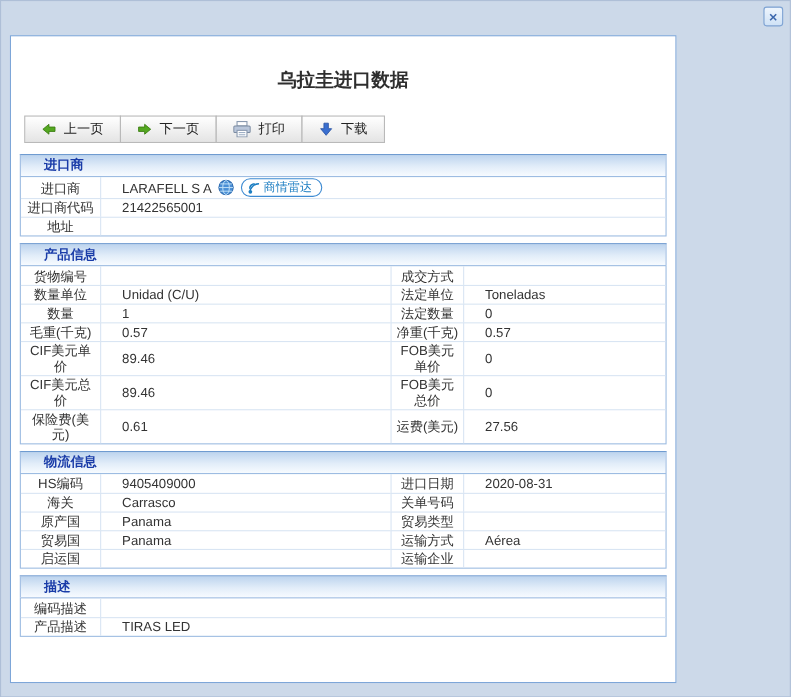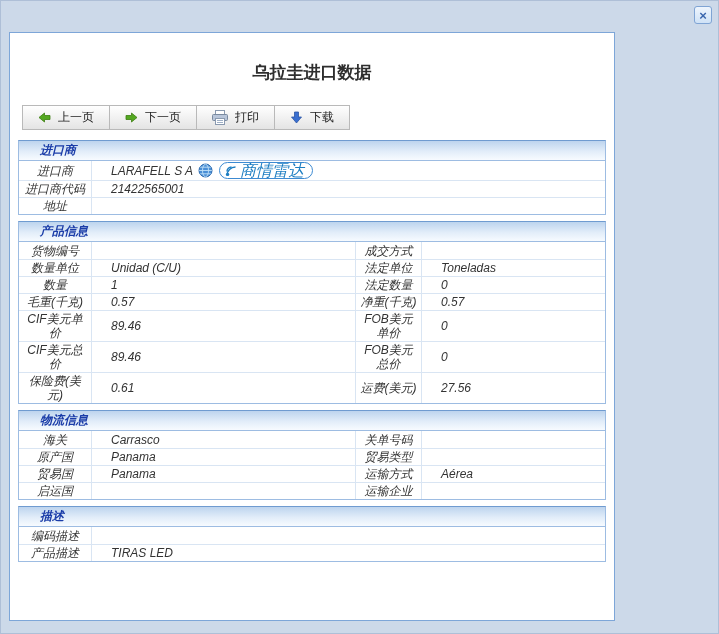--- a/index.html
+++ b/index.html
@@ -27,21 +27,21 @@
     font-size:17px; font-weight:bold; color:#2e2e2e;
   }
   .toolbar { display:flex; margin:24px 0 0 12px; }
   .tb-btn {
     display:flex; align-items:center; gap:7px; height:25px; padding:0 15px;
     border:1px solid #b9b9b9; margin-left:-1px;
     background:linear-gradient(#ffffff,#e4e4e4);
     font-family:inherit; font-size:12px; color:#222; cursor:pointer; white-space:nowrap;
   }
   .tb-btn:first-child { margin-left:0; }
-  .section { margin:6px 8px 0 8px;font-style:italic; }
+  .section { margin:6px 8px 0 8px; }
   .section.first { margin-top:10px; }
   .sec-h {
     height:20px; display:flex; align-items:center; padding-left:21px;
     border:1px solid #9dbce2; border-bottom:none;
     border-top:1px solid #6f9bd0;
     background:linear-gradient(#bdd4ee 0%, #e2edf9 55%, #f7fbff 100%);
     font-size:12px; font-weight:bold; color:#1a3ca8;
   }
   .tbl { border:1px solid #9dbce2; background:#fff; }
   .row { display:grid; }
@@ -53,21 +53,21 @@
     border-left:1px solid #d9e5f3; border-top:1px solid #d9e5f3;
   }
   .row:first-child > .cell { border-top:none; }
   .row > .cell:first-child { border-left:none; }
   .lbl { justify-content:center; text-align:center; color:#333; }
   .val { padding-left:19px; }
   .badge {
     display:inline-flex; align-items:center; gap:3px; height:17px;
     margin-left:6px; padding:0 8px 0 5px;
     border:1px solid #3c8ad2; border-radius:9px;
-    color:#1d7ec2; font-size:16px; cursor:pointer; background:#fff; white-space:nowrap;
+    color:#1d7ec2; font-size:11px; cursor:pointer; background:#fff; white-space:nowrap;
   }
   .globe { margin-left:5px; cursor:pointer; }
   .icon { flex:0 0 auto; }
 </style>
 </head>
 <body>
 
 <div class="frame">
   <div class="close-btn">
     <span>×</span>
@@ -192,20 +192,26 @@
         </div>
       </div>
     </div>
 
     <div class="section">
       <div class="sec-h">
         <span>物流信息</span>
       </div>
       <div class="tbl tbl4">
         <div class="row">
+          <div class="cell lbl">HS编码</div>
+          <div class="cell val">9405409000</div>
+          <div class="cell lbl">进口日期</div>
+          <div class="cell val">2020-08-31</div>
+        </div>
+        <div class="row">
           <div class="cell lbl">海关</div>
           <div class="cell val">Carrasco</div>
           <div class="cell lbl">关单号码</div>
           <div class="cell val"></div>
         </div>
         <div class="row">
           <div class="cell lbl">原产国</div>
           <div class="cell val">Panama</div>
           <div class="cell lbl">贸易类型</div>
           <div class="cell val"></div>

